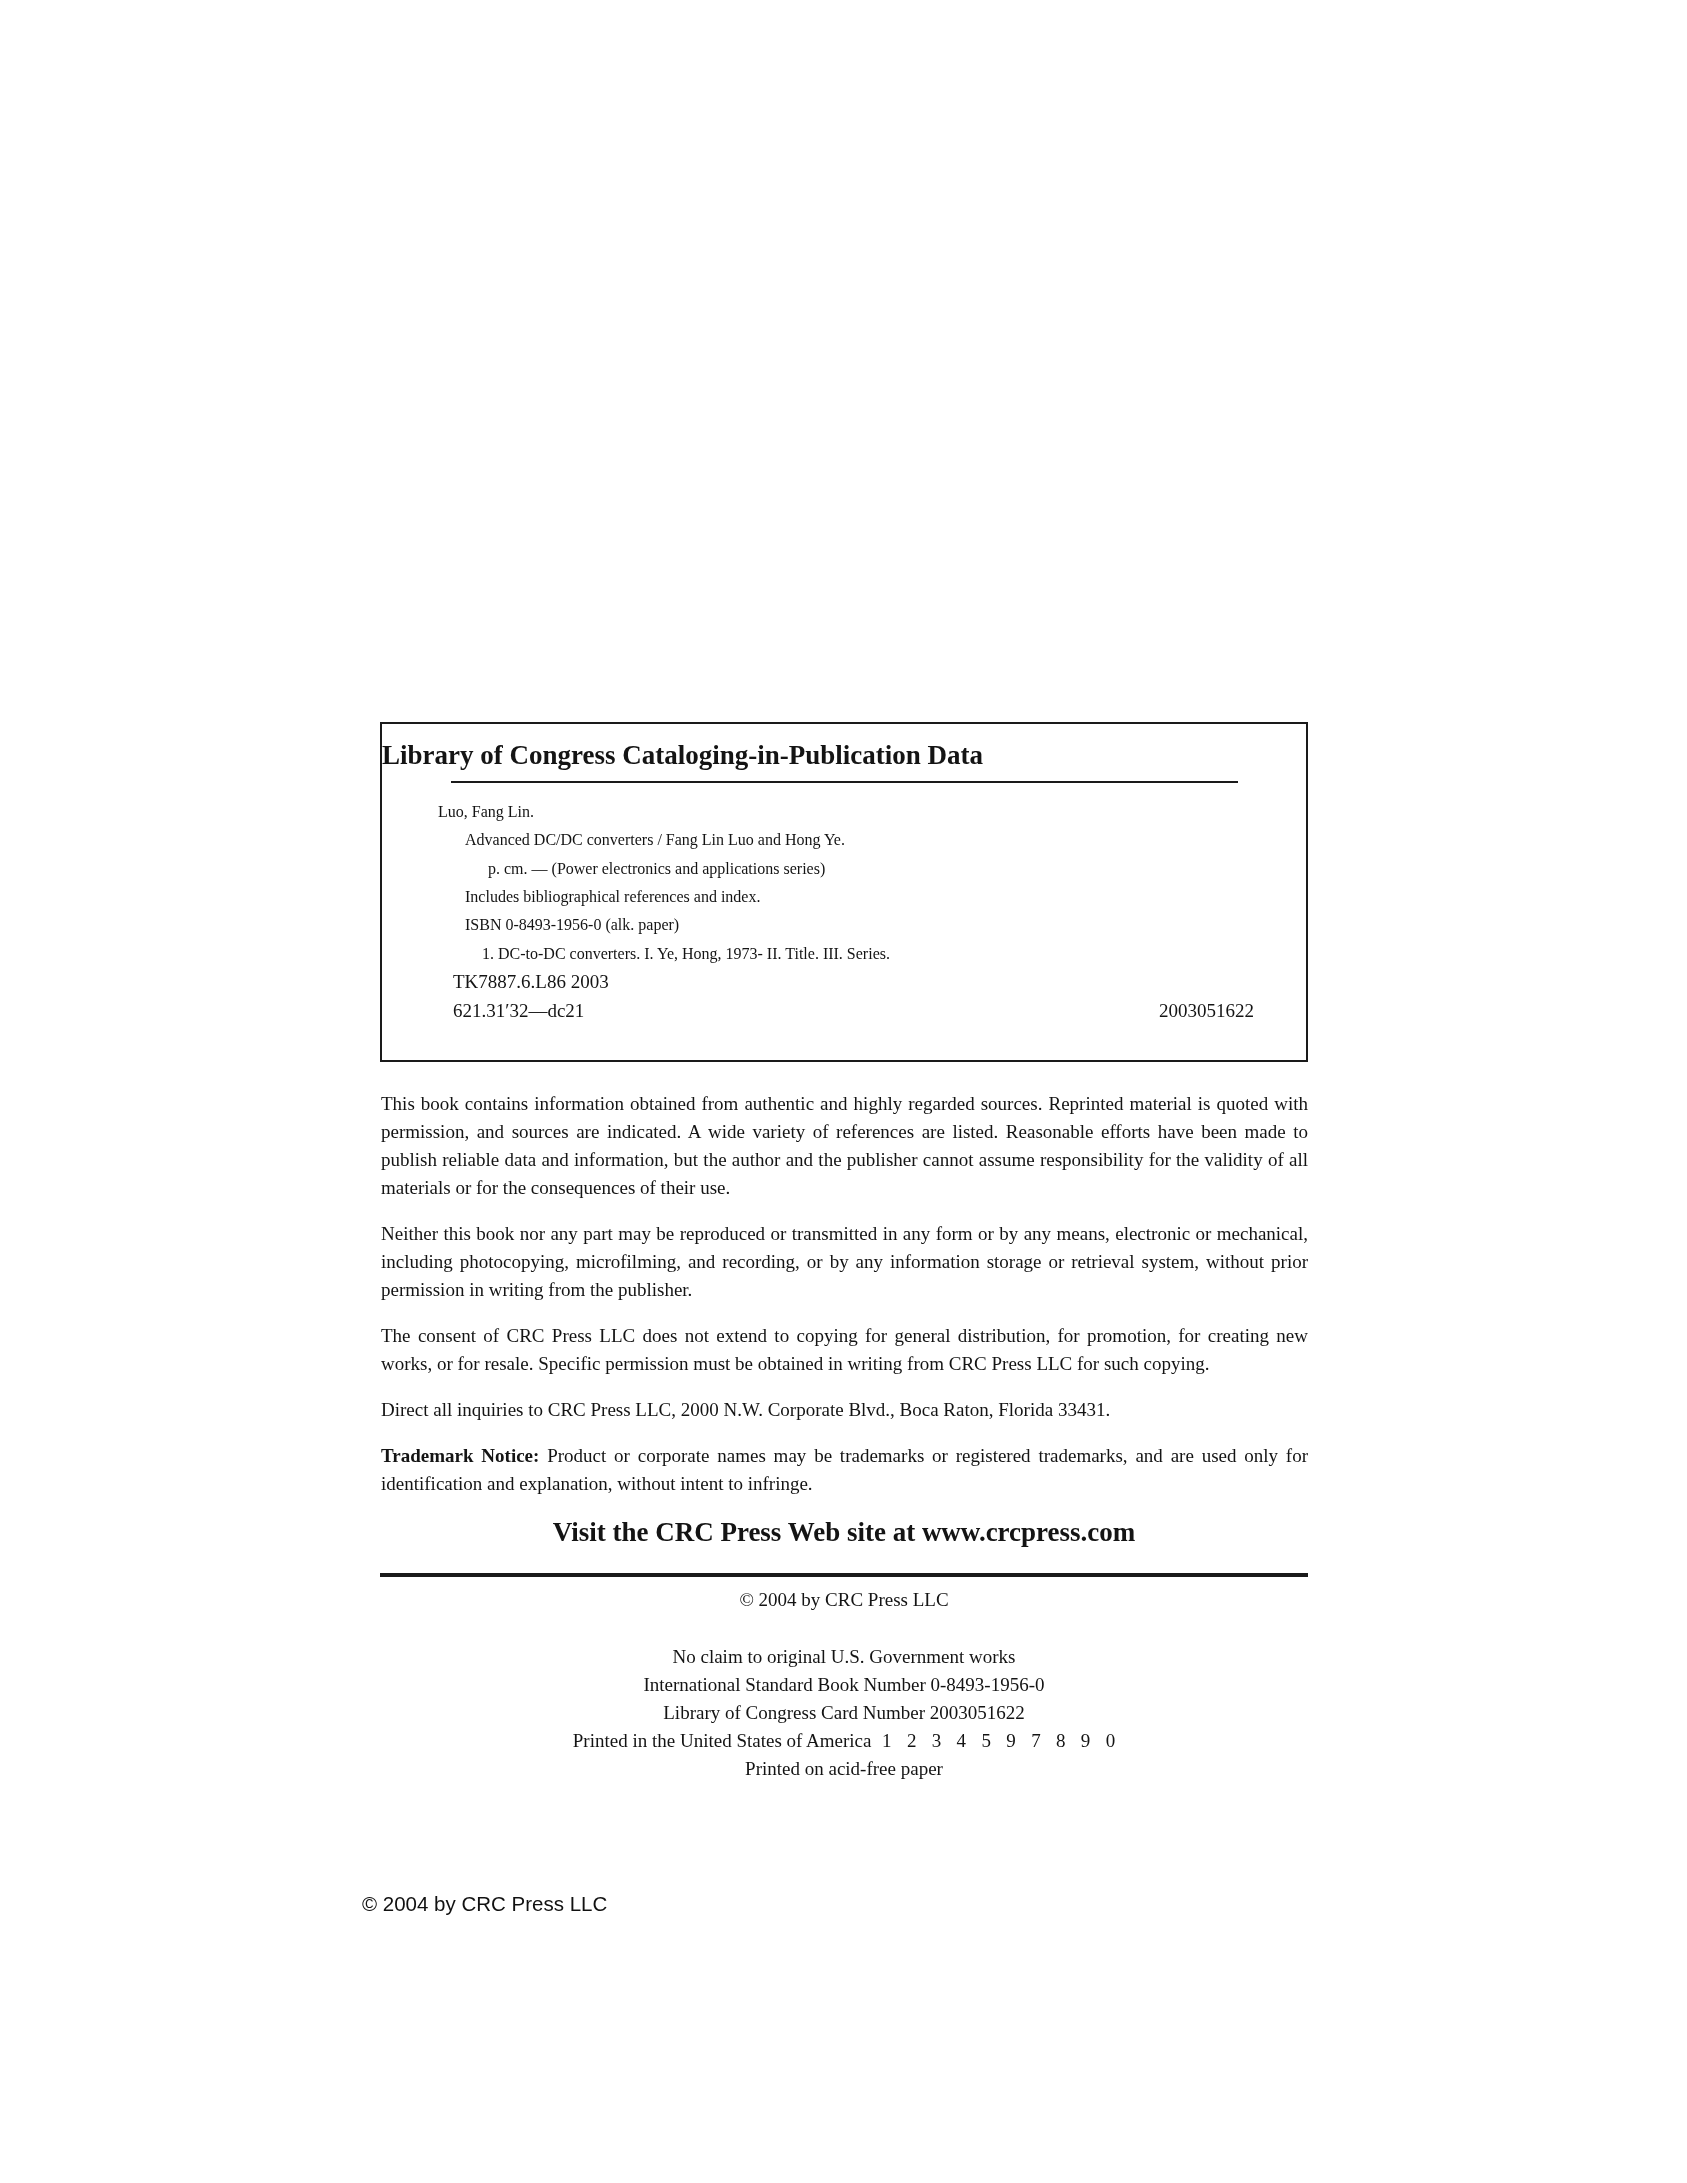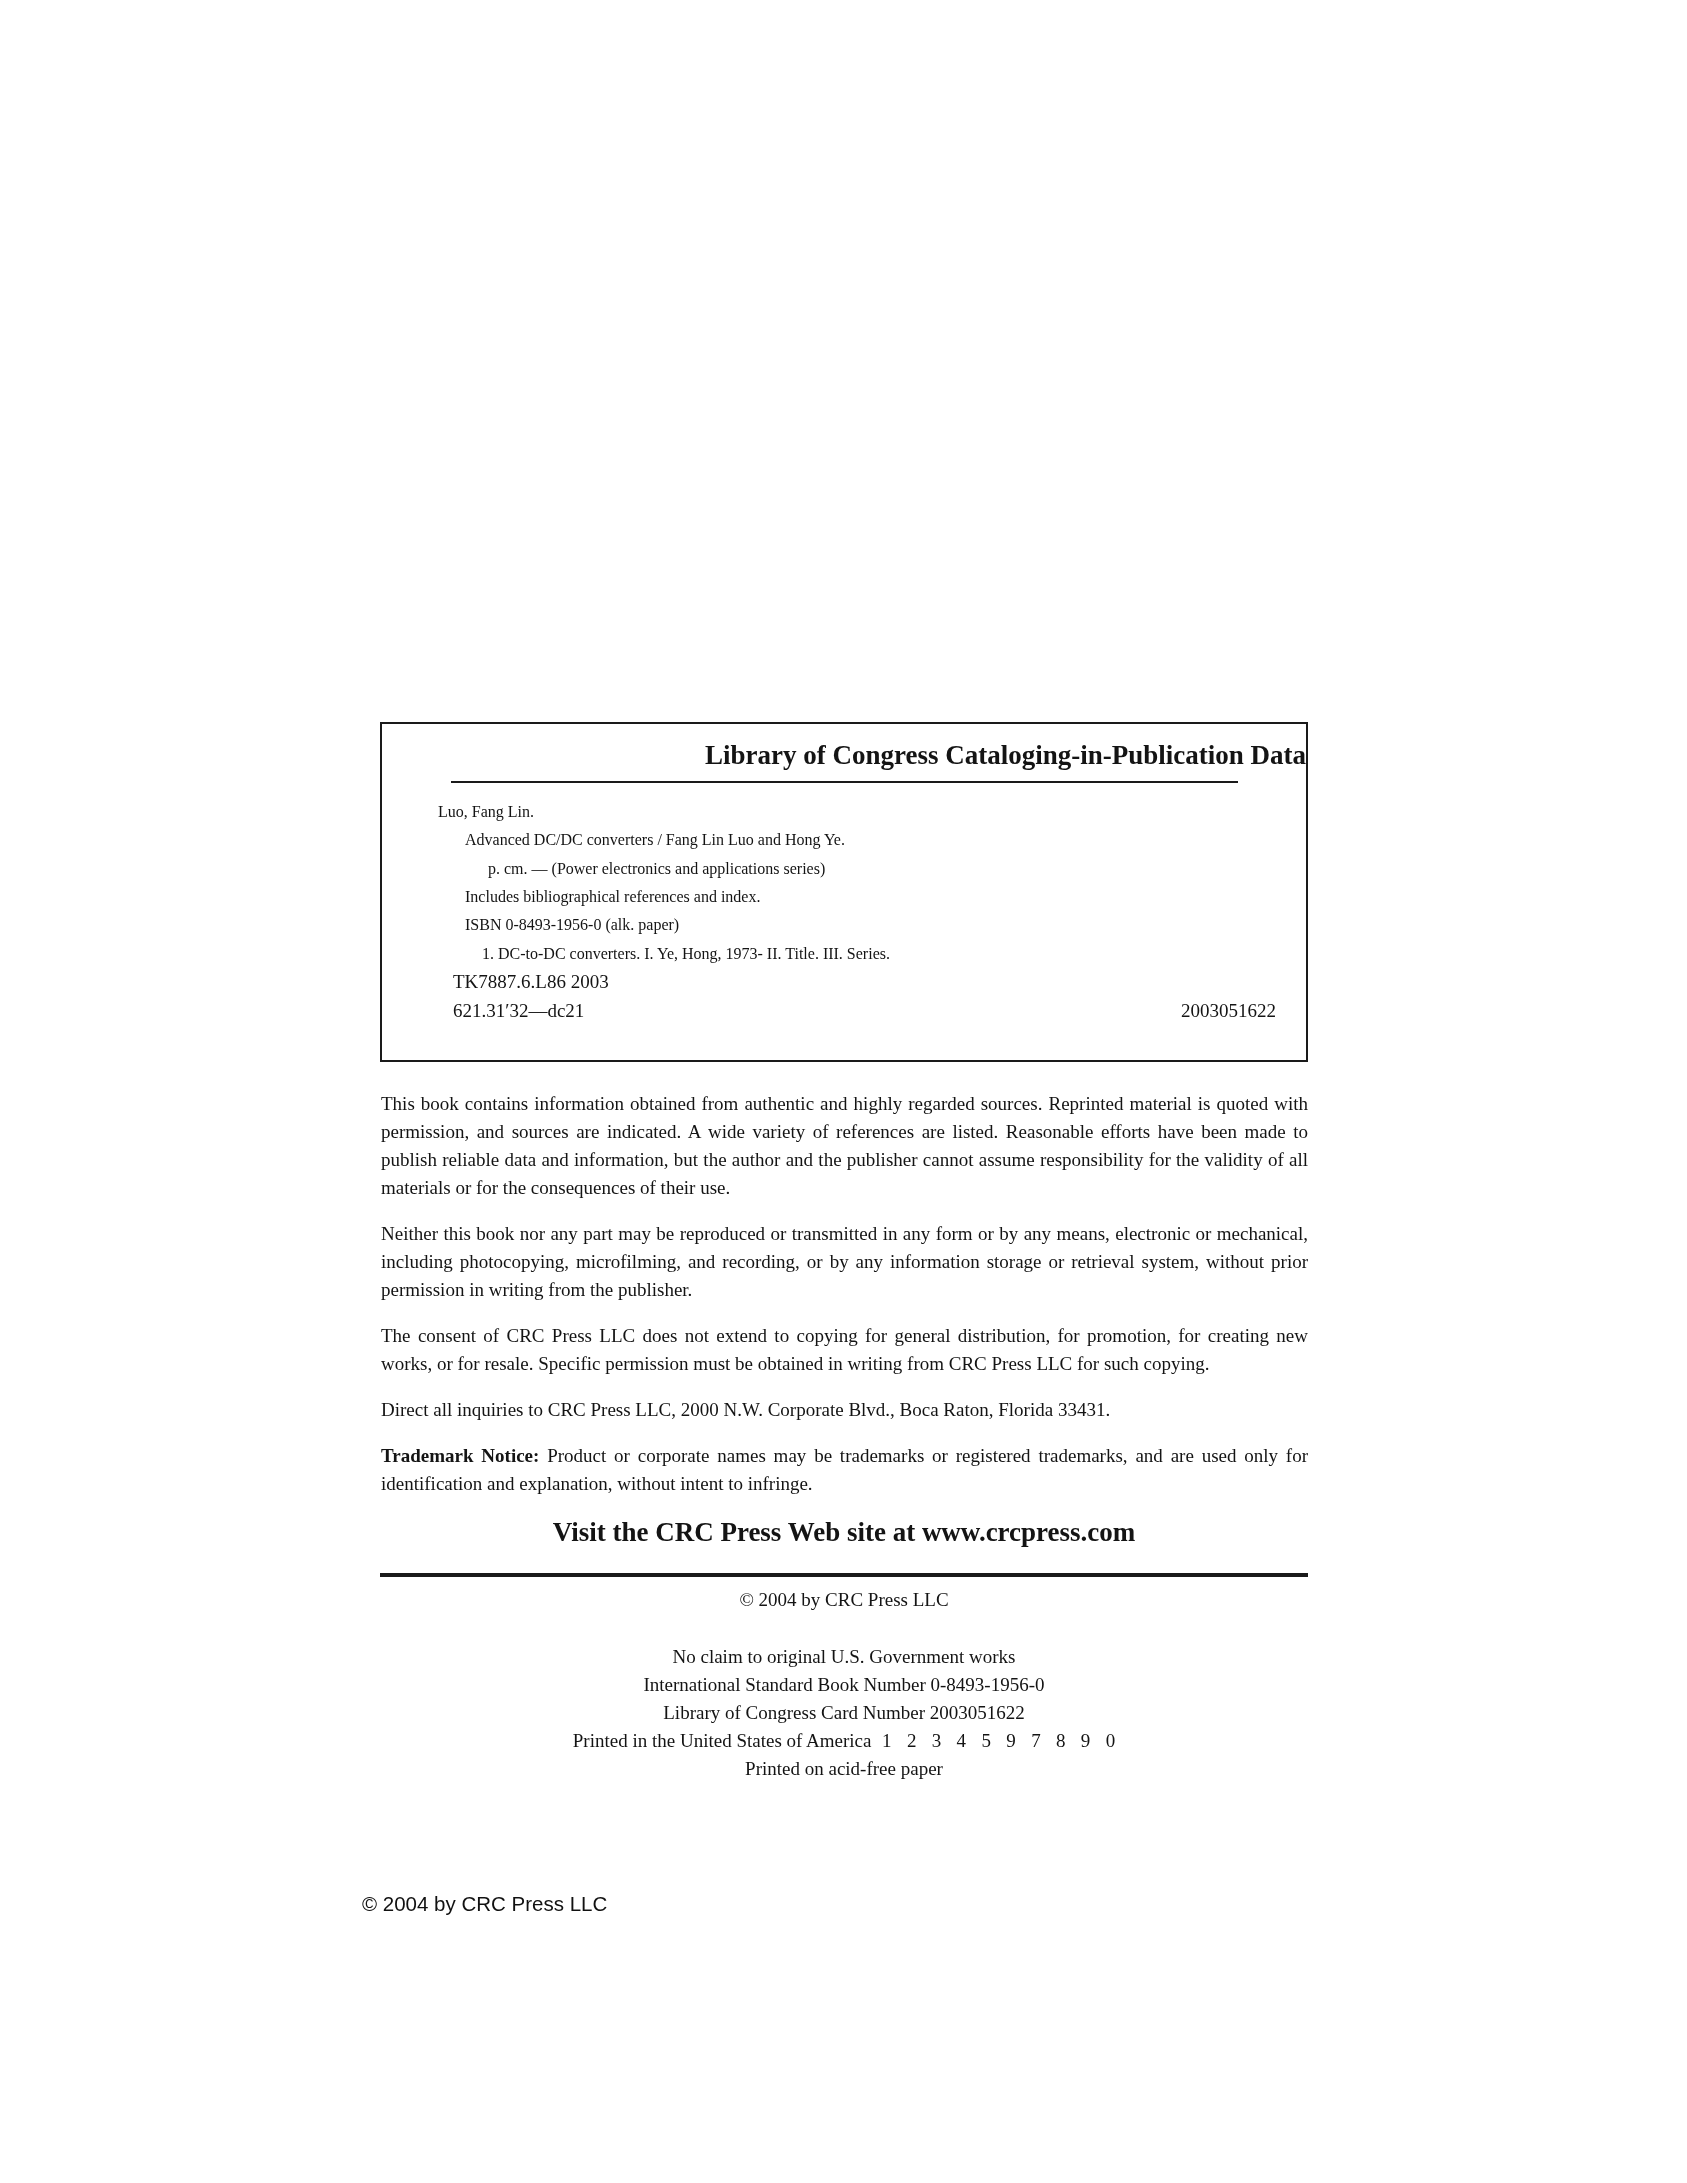--- a/index.html
+++ b/index.html
@@ -21,21 +21,21 @@
   .cip-box {
     position: absolute;
     left: 380px;
     top: 722px;
     width: 928px;
     height: 340px;
     box-sizing: border-box;
     border: 2px solid #1a1a1a;
   }
   .cip-title {
-    text-align: right;
+    text-align: left;
     font-weight: bold;
     font-size: 27px;
     line-height: 32px;
     margin-top: 14.6px;
   }
   .cip-title-rule {
     width: 787px;
     height: 2px;
     background: #1a1a1a;
     margin: 10.6px auto 0 auto;
@@ -51,21 +51,21 @@
   .ind-d { padding-left: 92px; margin-left: 8px; }
   .cip-callnum {
     padding-left: 71px;
     font-size: 19px;
     line-height: 28.4px;
   }
   .cip-dewey-row {
     display: flex;
     justify-content: space-between;
     padding-left: 71px;
-    padding-right: 30px;
+    padding-right: 52px;
     font-size: 19px;
     line-height: 28.4px;
   }
 
   
   .main-col {
     position: absolute;
     left: 380px;
     top: 1090px;
     width: 928px;

